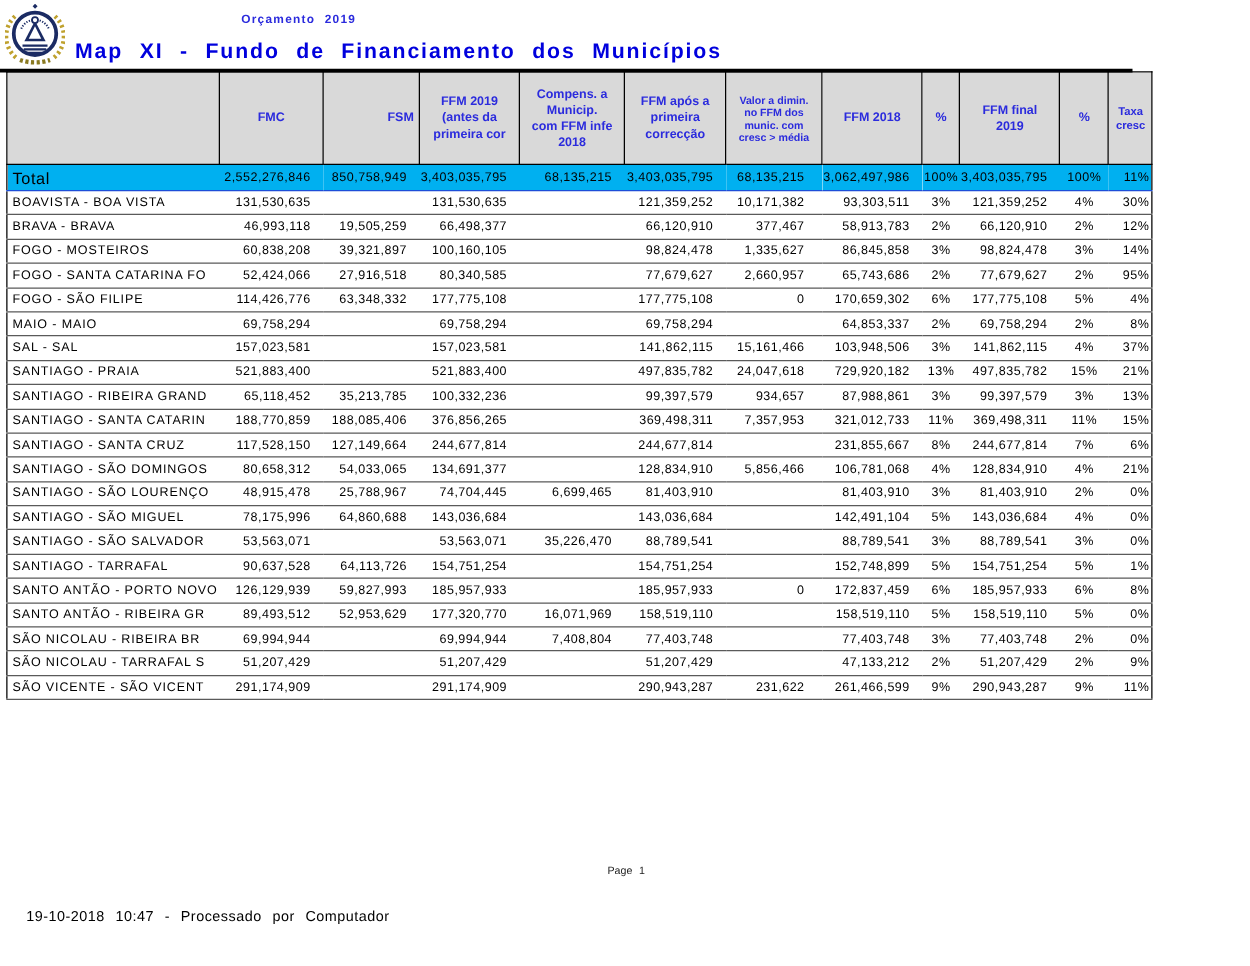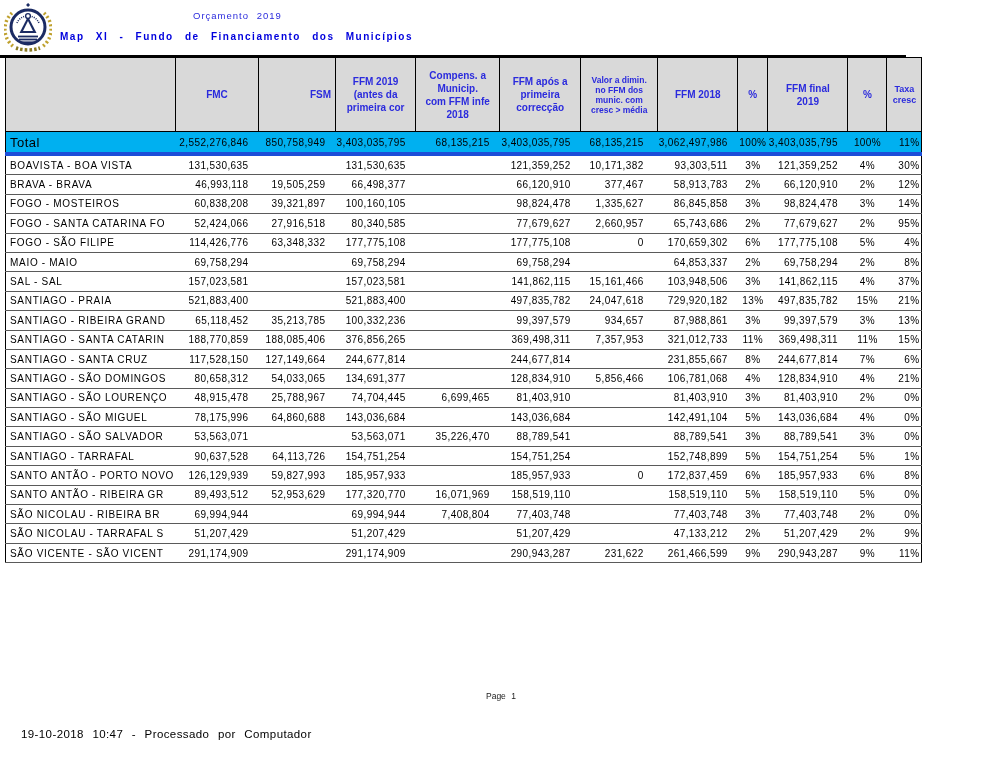--- a/index.html
+++ b/index.html
@@ -4,44 +4,44 @@
 <style>
   html,body { margin:0; padding:0; }
   body {
     width:1000px; height:773px; background:#ffffff; position:relative;
     font-family:"Liberation Sans", sans-serif; color:#000;
     overflow:hidden;
   }
   .logo { position:absolute; left:4px; top:3px; width:48px; height:50px; }
   .orcamento {
     position:absolute; left:193px; top:10px;
-    font-size:9.5px; font-weight:normal; letter-spacing:1px; word-spacing:4px;
+    font-size:9.5px; font-weight:bold; letter-spacing:1px; word-spacing:4px;
   }
   .report-title {
     position:absolute; left:60px; top:31px;
-    font-size:10px; font-weight:bold; letter-spacing:1.5px; word-spacing:7px;
+    font-size:17px; font-weight:bold; letter-spacing:1.5px; word-spacing:7px;
   }
   .topline { position:absolute; left:0; top:55px; width:906px; height:0; border-top:3px solid #000; }
   table.report {
     position:absolute; left:5px; top:57px;
     border-collapse:collapse; table-layout:fixed;
     border:1.5px solid #000;
     font-size:10px;
   }
   table.report th {
     background:#d9d9d9; border:1px solid #000;
     font-weight:bold; font-size:10px;
     text-align:center; vertical-align:middle;
     white-space:pre-line; line-height:13px;
     height:73px; padding:0 1px; overflow:hidden;
   }
   table.report th.small { font-size:8.5px; line-height:10px;margin-top:16px; }
   table.report th.taxa-h { font-size:9px; line-height:11px; }
   tr.total-row td {
-    border:none; border-bottom:4px solid #1d4ed8;
+    border:none; border-bottom:1px solid #1d4ed8;
     height:18px; white-space:nowrap; overflow:hidden;
   }
   tr.total-row td.name { font-size:13px; letter-spacing:0.5px; }
   tbody td {
     background:#fff; border:none; border-bottom:1px solid #5a5a5a;
     height:16.4px; white-space:nowrap; overflow:hidden;
     letter-spacing:0.4px;
   }
   td.name { text-align:left; padding-left:4px; letter-spacing:0.7px; }
   td.num  { text-align:right; padding-right:10px; }

